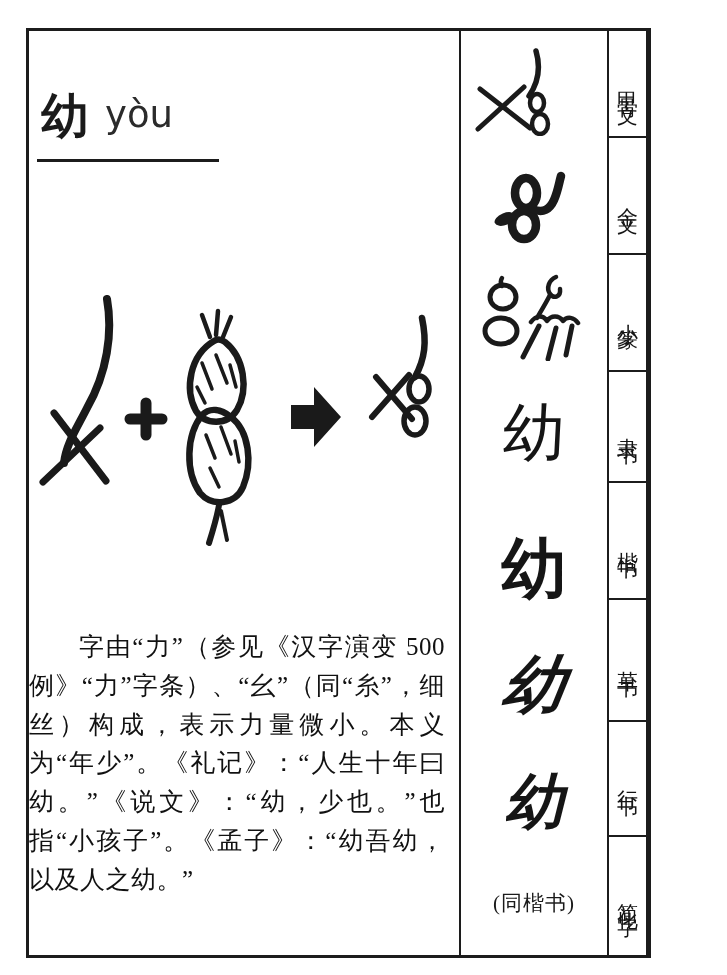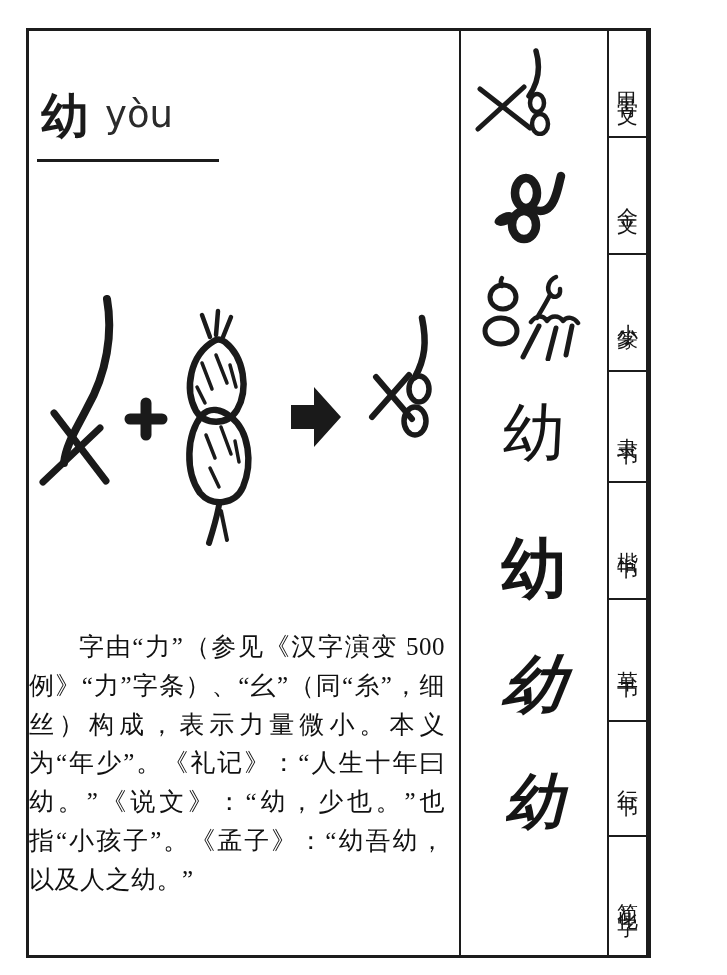--- a/index.html
+++ b/index.html
@@ -197,20 +197,21 @@
         <path class="ink-stroke" stroke-width="4.5" d="M73,24 C69,32 64,40 60,47"></path>
         <path class="ink-stroke" stroke-width="4.5" d="M54,51 C59,44 66,44 70,50 C74,44 82,44 86,50 C90,45 97,46 101,52"></path>
         <path class="ink-stroke" stroke-width="5" d="M62,55 L46,86 M79,57 L71,88 M95,55 L89,84"></path>
       </svg>
 
       <div class="glyph-char glyph-clerical">幼</div>
       <div class="glyph-char glyph-regular">幼</div>
       <div class="glyph-char glyph-cursive">幼</div>
       <div class="glyph-char glyph-running">幼</div>
 
+      <div class="callig-note">(同楷书)</div>
     </div>
 
     <div class="label-col">
       <div class="label-cell" style="height:107px">
         <span class="label-text">甲骨文</span>
       </div>
       <div class="label-cell" style="height:117px">
         <span class="label-text">金文</span>
       </div>
       <div class="label-cell" style="height:117px">

